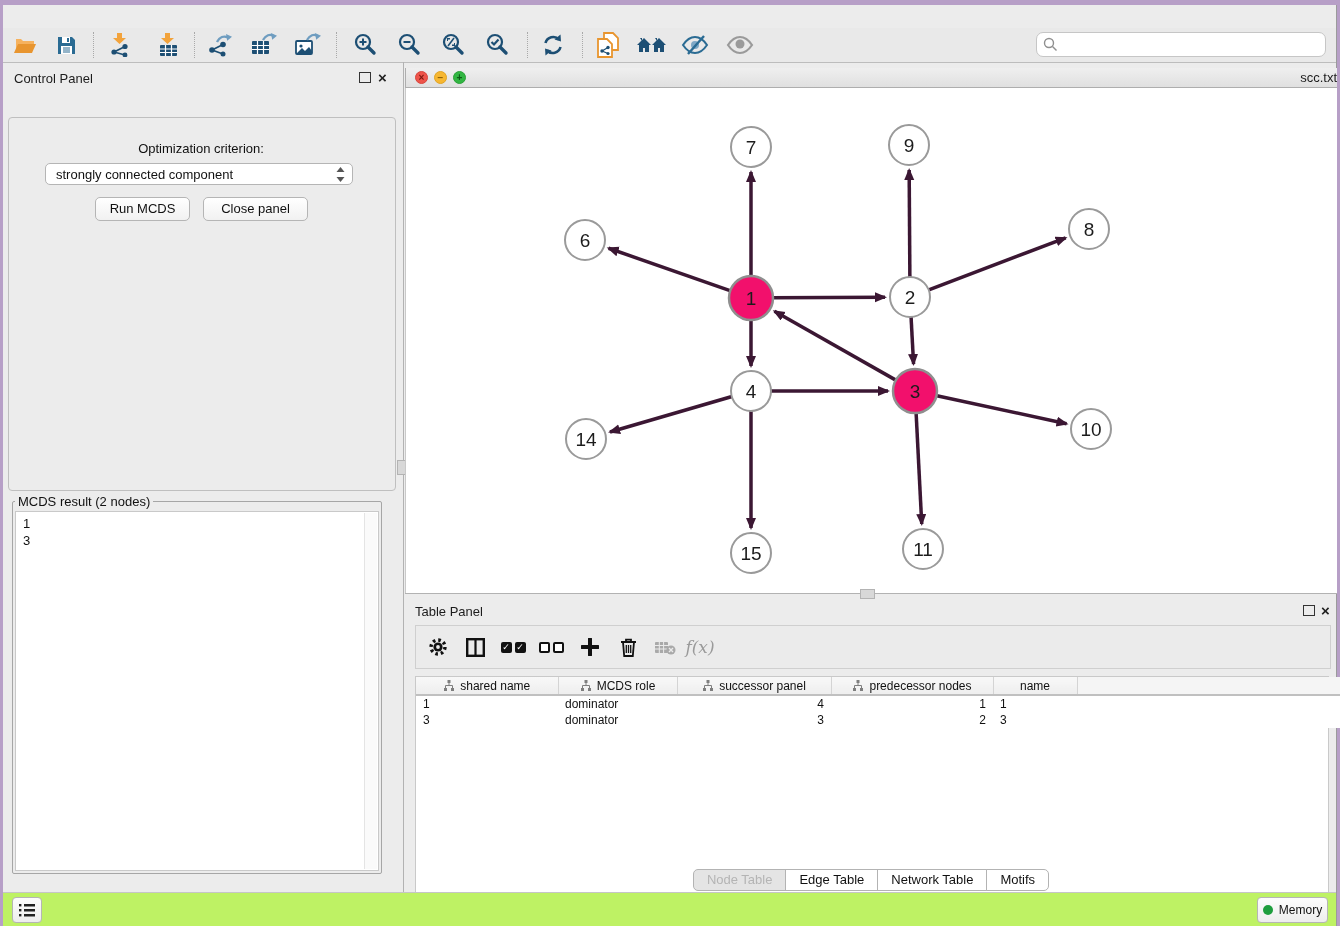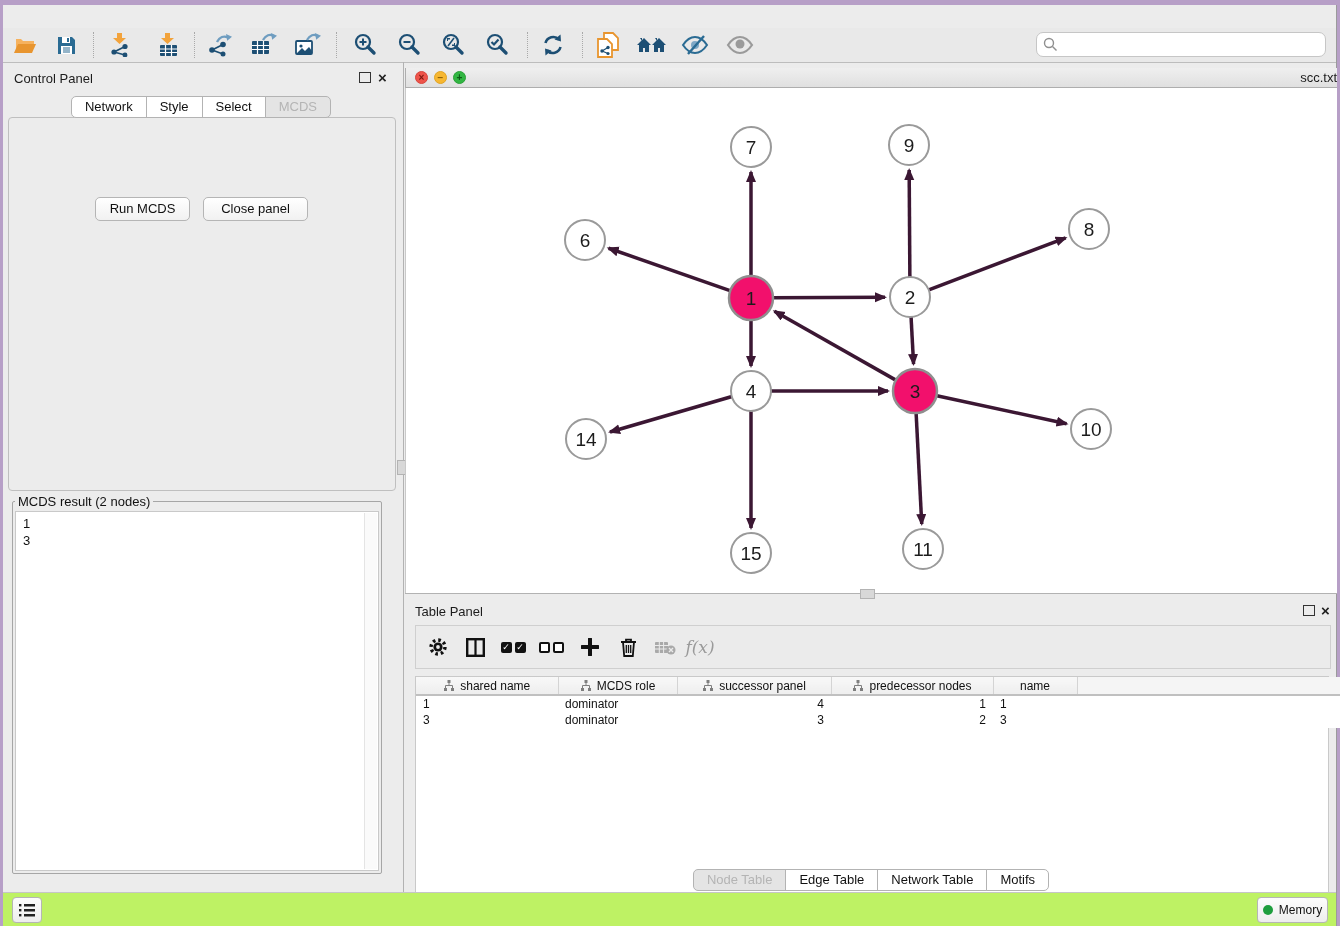--- a/index.html
+++ b/index.html
@@ -228,25 +228,32 @@
 
   <div class="abs" style="left:0;top:57px;width:396px;height:831px;">
     <span class="panel-title abs" style="left:11px;top:9px;">Control Panel</span>
     <span class="wctl abs" style="left:356px;top:10px;">
         <span class="float-ico"></span>
       </span>
     <span class="wctl abs close-ico" style="left:375px;top:11px;">×</span>
 
     <div id="cp-box" class="abs" style="left:5px;top:55px;width:386px;height:372px;"></div>
 
-    <div class="abs" style="left:0;top:34px;width:396px;text-align:center;white-space:nowrap;">
-      <span class="tab first">Network</span><span class="tab">Style</span><span class="tab">Select</span><span class="tab last dim">MCDS</span>
-    </div>
-
-
+
+    <div class="abs" style="left:5px;top:79px;width:386px;text-align:center;font-size:13px;color:#111;">Optimization criterion:</div>
+
+    <div id="cp-select" class="abs" style="left:42px;top:101px;width:308px;">
+      <span>strongly connected component</span>
+      <span class="stepper">
+        <svg width="11" height="17" viewBox="0 0 11 17">
+            <path d="M5.5 1L9.5 6h-8z" fill="#555"></path>
+            <path d="M5.5 16L1.5 11h8z" fill="#555"></path>
+          </svg>
+      </span>
+    </div>
 
     <span class="mac-btn abs" style="left:92px;top:135px;width:93px;">Run MCDS</span>
     <span class="mac-btn abs" style="left:200px;top:135px;width:103px;">Close panel</span>
 
     <fieldset id="mcds-box" class="abs" style="left:9px;top:432px;width:364px;height:374px;">
       <legend>MCDS result (2 nodes)</legend>
       <div id="mcds-inner" style="height:358px;">
         <div id="mcds-result-text">1
 3</div>
         <div class="vscroll"></div>

